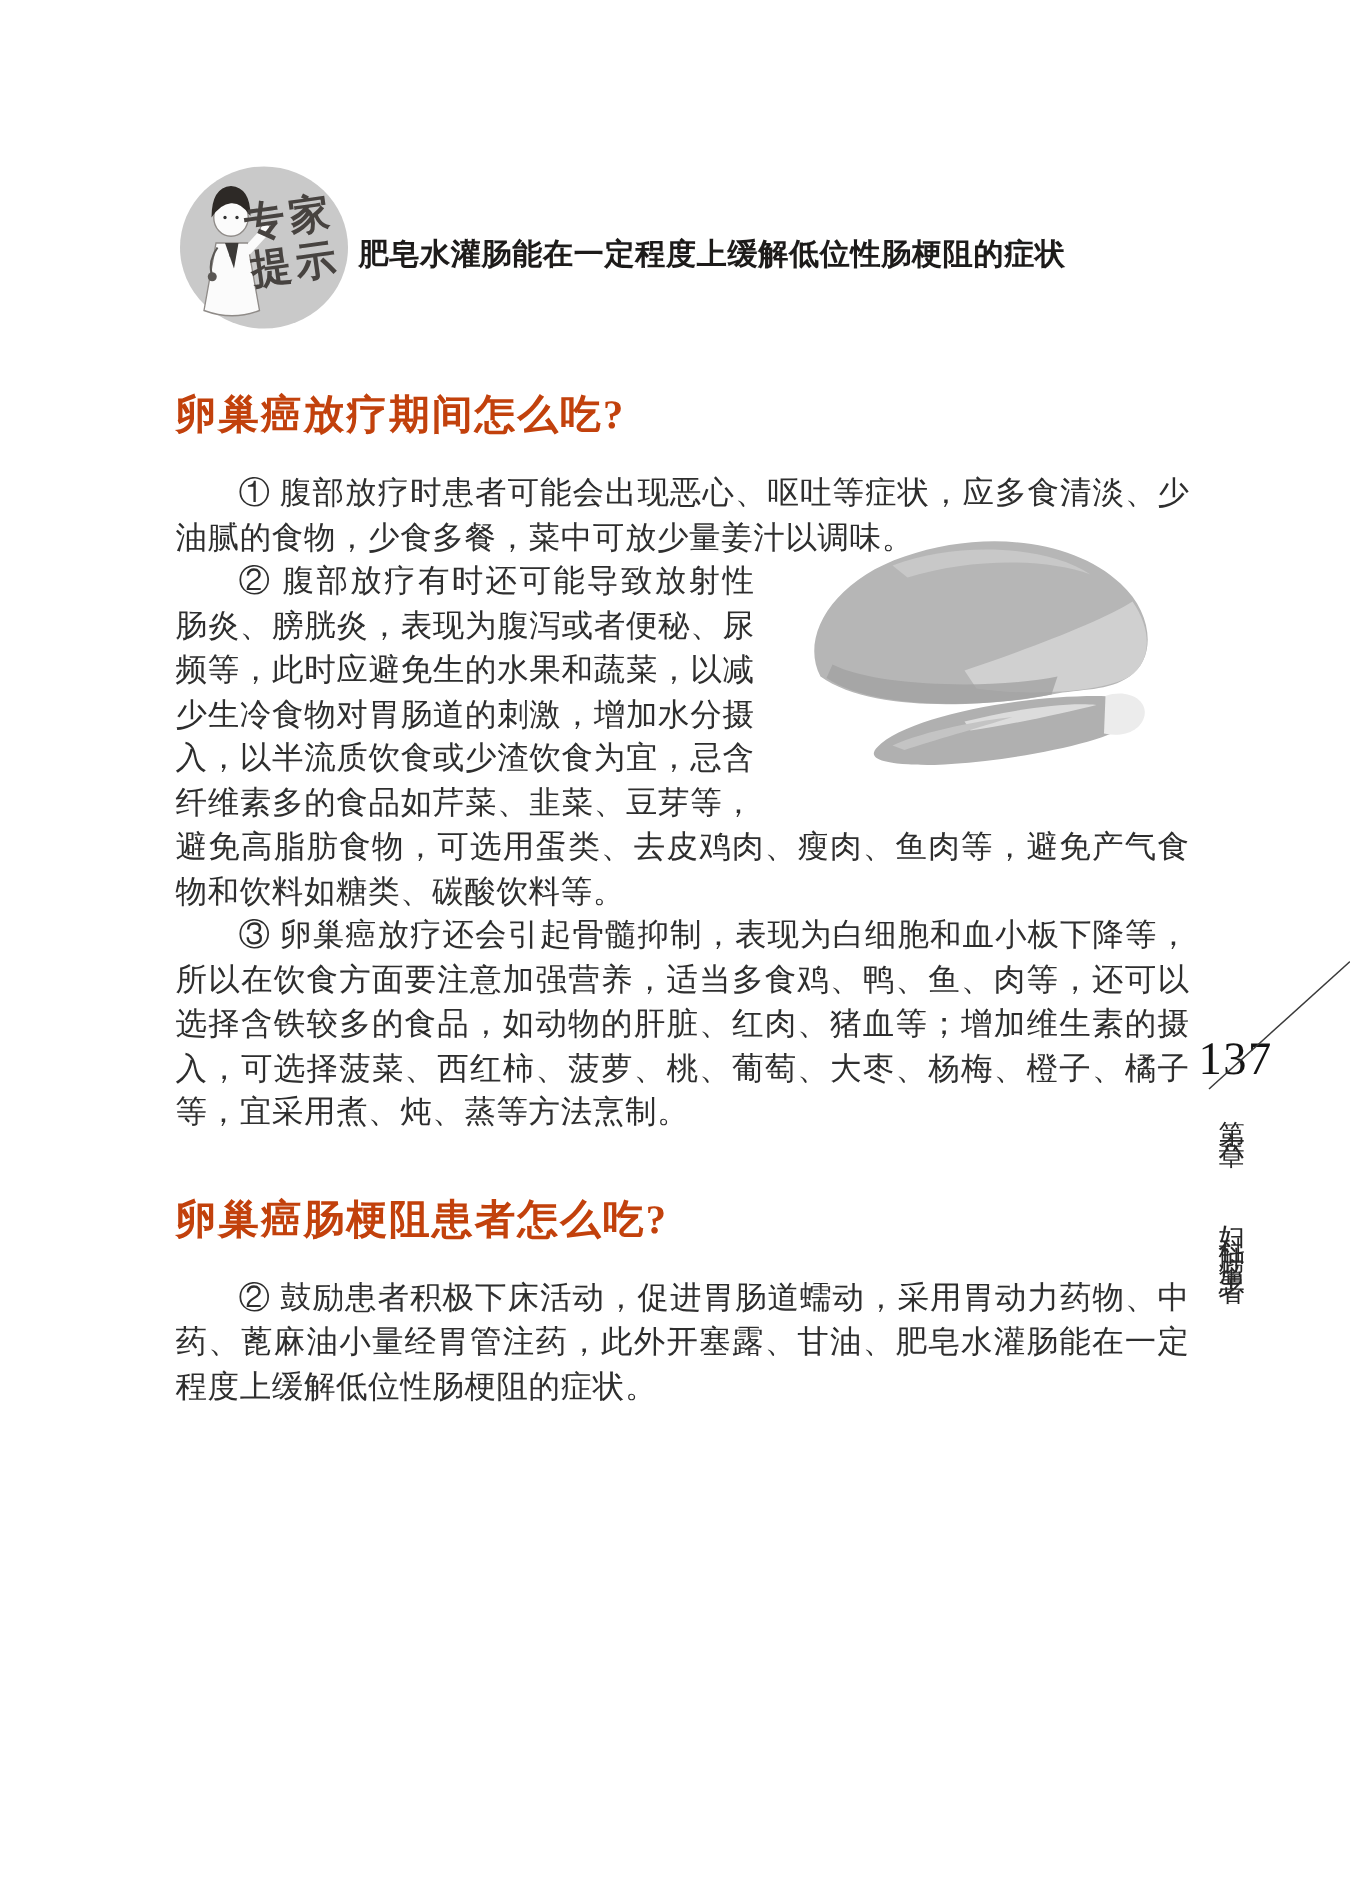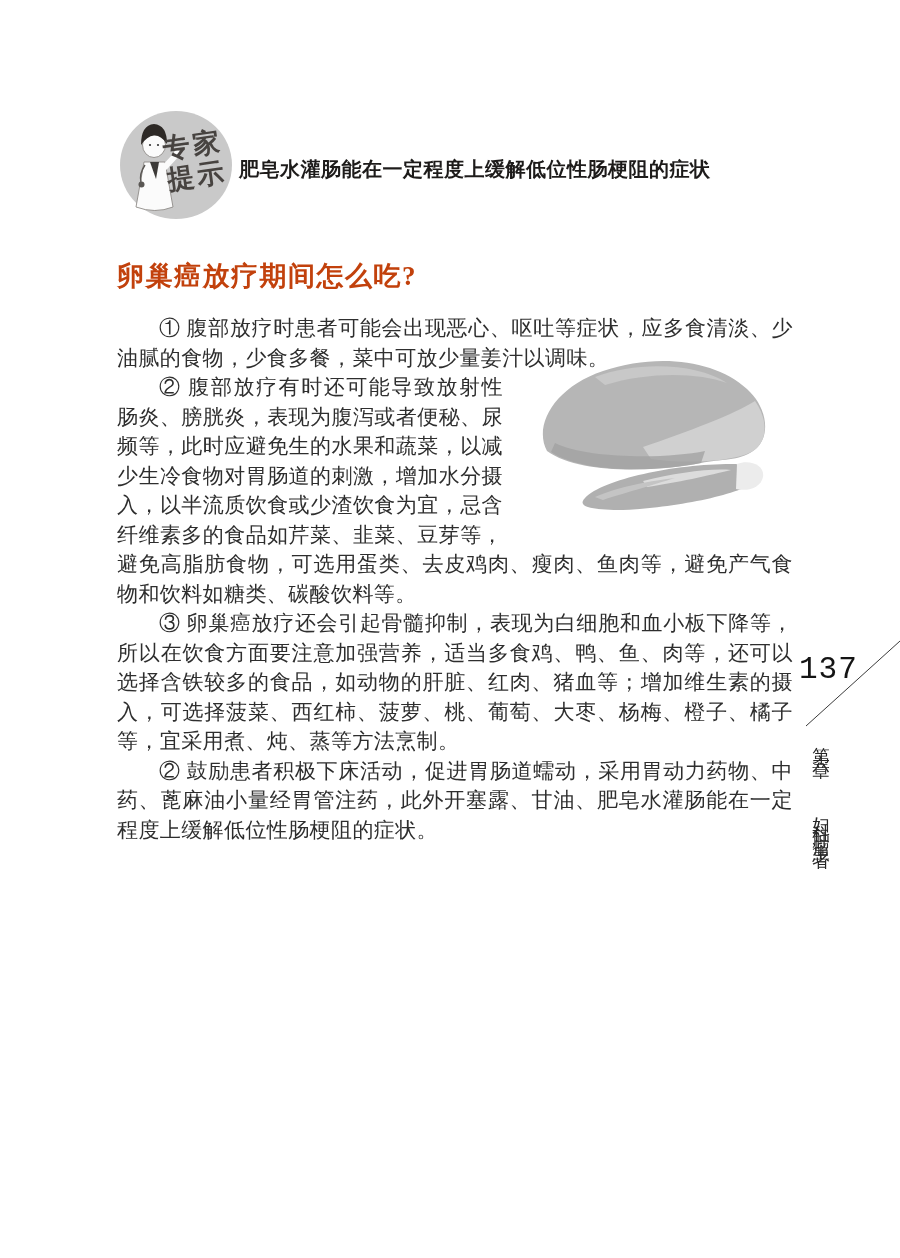--- a/index.html
+++ b/index.html
@@ -35,22 +35,22 @@
   }
   .item {
     font-size:21px; line-height:29.5px; text-indent:2em; text-align:justify;
     letter-spacing:0.4px; color:#2e2e2e;
   }
   .photo-float { float:right; width:268px; height:172px; margin:-26px 0 6px 22px; }
   .photo-float svg { width:100%; height:100%; display:block; }
 
   
   .page-number {
-    position:absolute; left:799px; top:652px;
-    font-family:Liberation Mono, monospace;
+    position:absolute; left:799px; top:688px;
+    font-family:Liberation Serif, serif;
     font-size:31px; font-weight:400; letter-spacing:1px; color:#141414;
   }
   .diagonal { position:absolute; left:772px; top:626px; }
   .chapter-vert {
     position:absolute; left:809px; top:733px;
     writing-mode:vertical-rl; text-orientation:upright;
     font-size:17.5px; letter-spacing:7px; color:#262626;
   }
   .chapter-vert span { display:inline; }
   .chapter-vert span + span { margin-top:22px; }
@@ -99,20 +99,21 @@
 
         <path d="M60,151 C78,132 150,117 206,117 C230,117 238,126 229,135 C214,148 148,161 98,163 C72,163 50,161 60,151 Z" fill="#b0b0b0"></path>
         <path d="M212,117 C226,112 240,119 238,130 C236,140 224,145 211,142 Z" fill="#ececec"></path>
         <path d="M118,134 C150,126 186,121 206,123 C186,128 150,136 122,140 Z" fill="#dcdcdc"></path>
         <path d="M70,150 C92,140 130,133 150,131 C128,138 96,147 78,153 Z" fill="#c4c4c4"></path>
       </svg>
     </div>
     <p class="item">② 腹部放疗有时还可能导致放射性肠炎、膀胱炎，表现为腹泻或者便秘、尿频等，此时应避免生的水果和蔬菜，以减少生冷食物对胃肠道的刺激，增加水分摄入，以半流质饮食或少渣饮食为宜，忌含纤维素多的食品如芹菜、韭菜、豆芽等，避免高脂肪食物，可选用蛋类、去皮鸡肉、瘦肉、鱼肉等，避免产气食物和饮料如糖类、碳酸饮料等。</p>
     <p class="item">③ 卵巢癌放疗还会引起骨髓抑制，表现为白细胞和血小板下降等，所以在饮食方面要注意加强营养，适当多食鸡、鸭、鱼、肉等，还可以选择含铁较多的食品，如动物的肝脏、红肉、猪血等；增加维生素的摄入，可选择菠菜、西红柿、菠萝、桃、葡萄、大枣、杨梅、橙子、橘子等，宜采用煮、炖、蒸等方法烹制。</p>
 
+    <h2 class="sec-heading">卵巢癌肠梗阻患者怎么吃?</h2>
     <p class="item">② 鼓励患者积极下床活动，促进胃肠道蠕动，采用胃动力药物、中药、蓖麻油小量经胃管注药，此外开塞露、甘油、肥皂水灌肠能在一定程度上缓解低位性肠梗阻的症状。</p>
   </div>
 
   <div class="page-number">137</div>
   <svg class="diagonal" width="130" height="104">
     <line x1="34" y1="100" x2="128" y2="15" stroke="#3a3a3a" stroke-width="1"></line>
   </svg>
   <div class="chapter-vert">
     <span>第六章</span>
     <span>妇科肿瘤患者</span>

